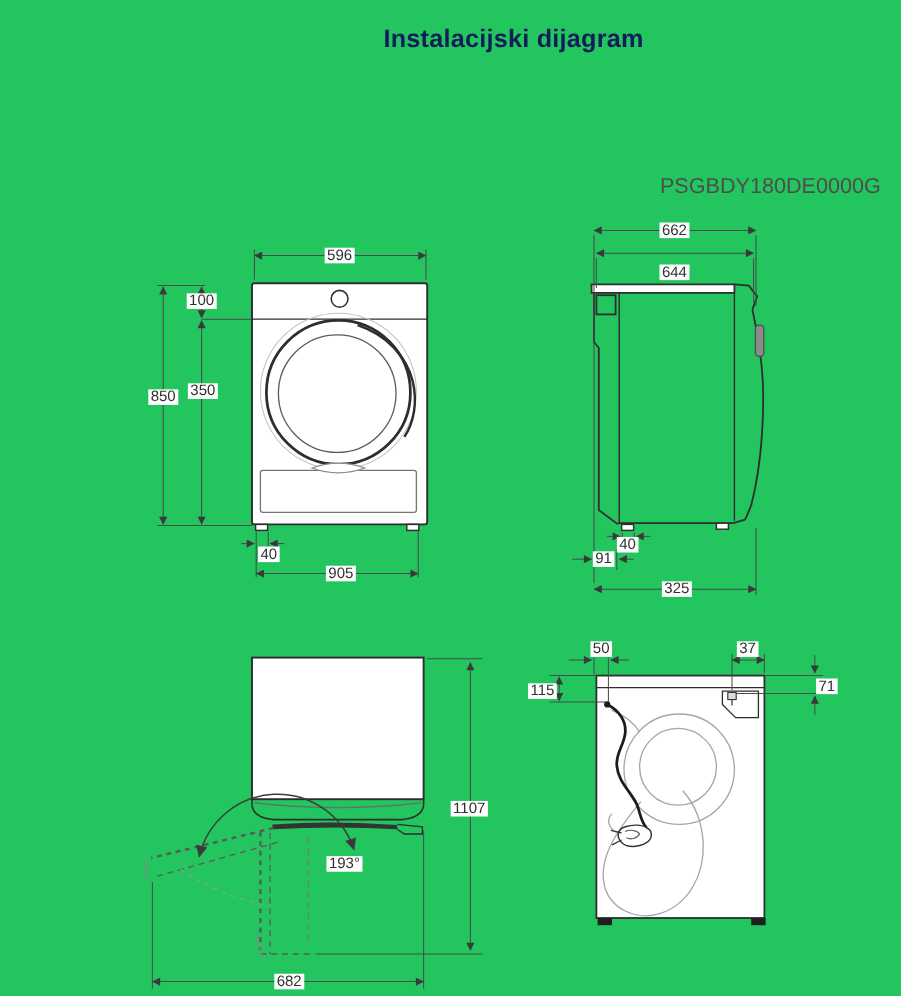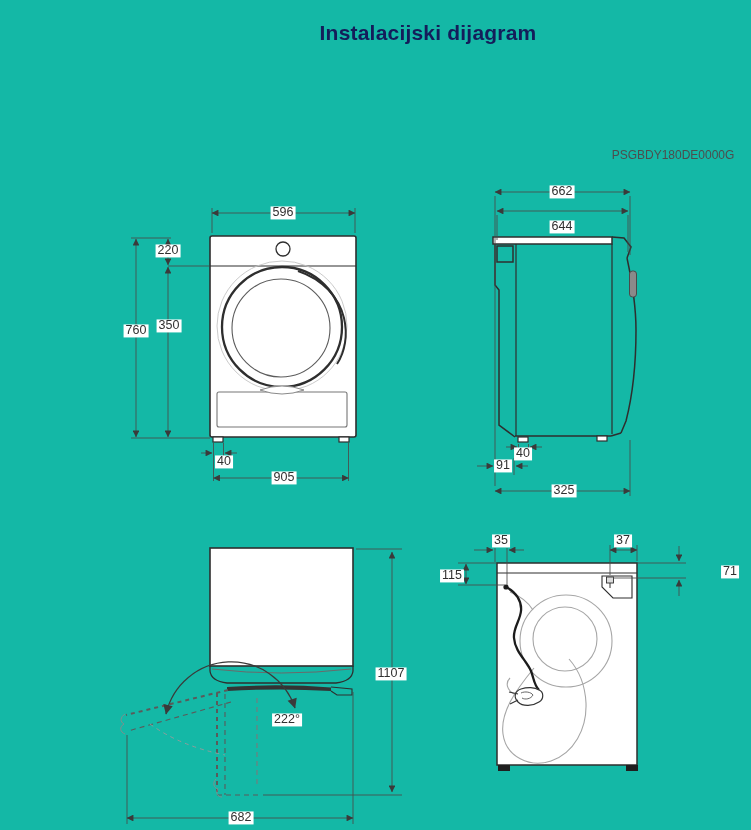--- a/index.html
+++ b/index.html
@@ -1,22 +1,22 @@
 <!DOCTYPE html>
 <html><head>
 <meta charset="utf-8">
 <style>
   html,body{margin:0;padding:0;background:#ffffff;}
-  #page{position:relative;width:751px;height:830px;background:#14b8a6;overflow:hidden;
+  #page{position:relative;width:751px;height:830px;background:#22c55e;overflow:hidden;
         font-family:"Liberation Sans",sans-serif;}
   #art{position:absolute;left:0;top:0;}
   .title{position:absolute;left:428px;top:33px;transform:translate(-50%,-50%);
          font-size:21px;font-weight:bold;color:#141d5a;letter-spacing:.2px;white-space:nowrap;}
-  .model{position:absolute;left:673px;top:155px;transform:translate(-50%,-50%);
-         font-size:12px;color:#4d4d4d;white-space:nowrap;}
+  .model{position:absolute;left:642px;top:155px;transform:translate(-50%,-50%);
+         font-size:18px;color:#4d4d4d;white-space:nowrap;}
   .dim{position:absolute;transform:translate(-50%,-50%);font-size:12.5px;color:#303030;
        background:#ffffff;padding:0 2px;white-space:nowrap;line-height:1.05;}
 </style>
 </head>
 <body>
 
 <div id="page">
 
   <div class="title">Instalacijski dijagram</div>
   <div class="model">PSGBDY180DE0000G</div>
@@ -182,34 +182,34 @@
 
         <line x1="637" y1="563" x2="686" y2="563"></line>
         <line x1="613" y1="578" x2="686" y2="578"></line>
         <line x1="679" y1="546" x2="679" y2="561" marker-end="url(#arr)"></line>
         <line x1="679" y1="596" x2="679" y2="580" marker-end="url(#arr)"></line>
       </g>
     </g>
   </svg>
 
   <span class="dim" style="left:283px;top:213px">596</span>
-  <span class="dim" style="left:168px;top:251px">220</span>
-  <span class="dim" style="left:136px;top:331px">760</span>
+  <span class="dim" style="left:168px;top:251px">100</span>
+  <span class="dim" style="left:136px;top:331px">850</span>
   <span class="dim" style="left:169px;top:326px">350</span>
   <span class="dim" style="left:224px;top:462px">40</span>
   <span class="dim" style="left:284px;top:478px">905</span>
 
   <span class="dim" style="left:562px;top:192px">662</span>
   <span class="dim" style="left:562px;top:227px">644</span>
   <span class="dim" style="left:523px;top:454px">40</span>
   <span class="dim" style="left:503px;top:466px">91</span>
   <span class="dim" style="left:564px;top:491px">325</span>
 
   <span class="dim" style="left:391px;top:674px">1107</span>
-  <span class="dim" style="left:287px;top:720px">222°</span>
+  <span class="dim" style="left:287px;top:720px">193°</span>
   <span class="dim" style="left:241px;top:818px">682</span>
 
-  <span class="dim" style="left:501px;top:541px">35</span>
+  <span class="dim" style="left:501px;top:541px">50</span>
   <span class="dim" style="left:623px;top:541px">37</span>
   <span class="dim" style="left:452px;top:576px">115</span>
-  <span class="dim" style="left:730px;top:572px">71</span>
+  <span class="dim" style="left:689px;top:572px">71</span>
 
 </div>
 
 </body></html>

